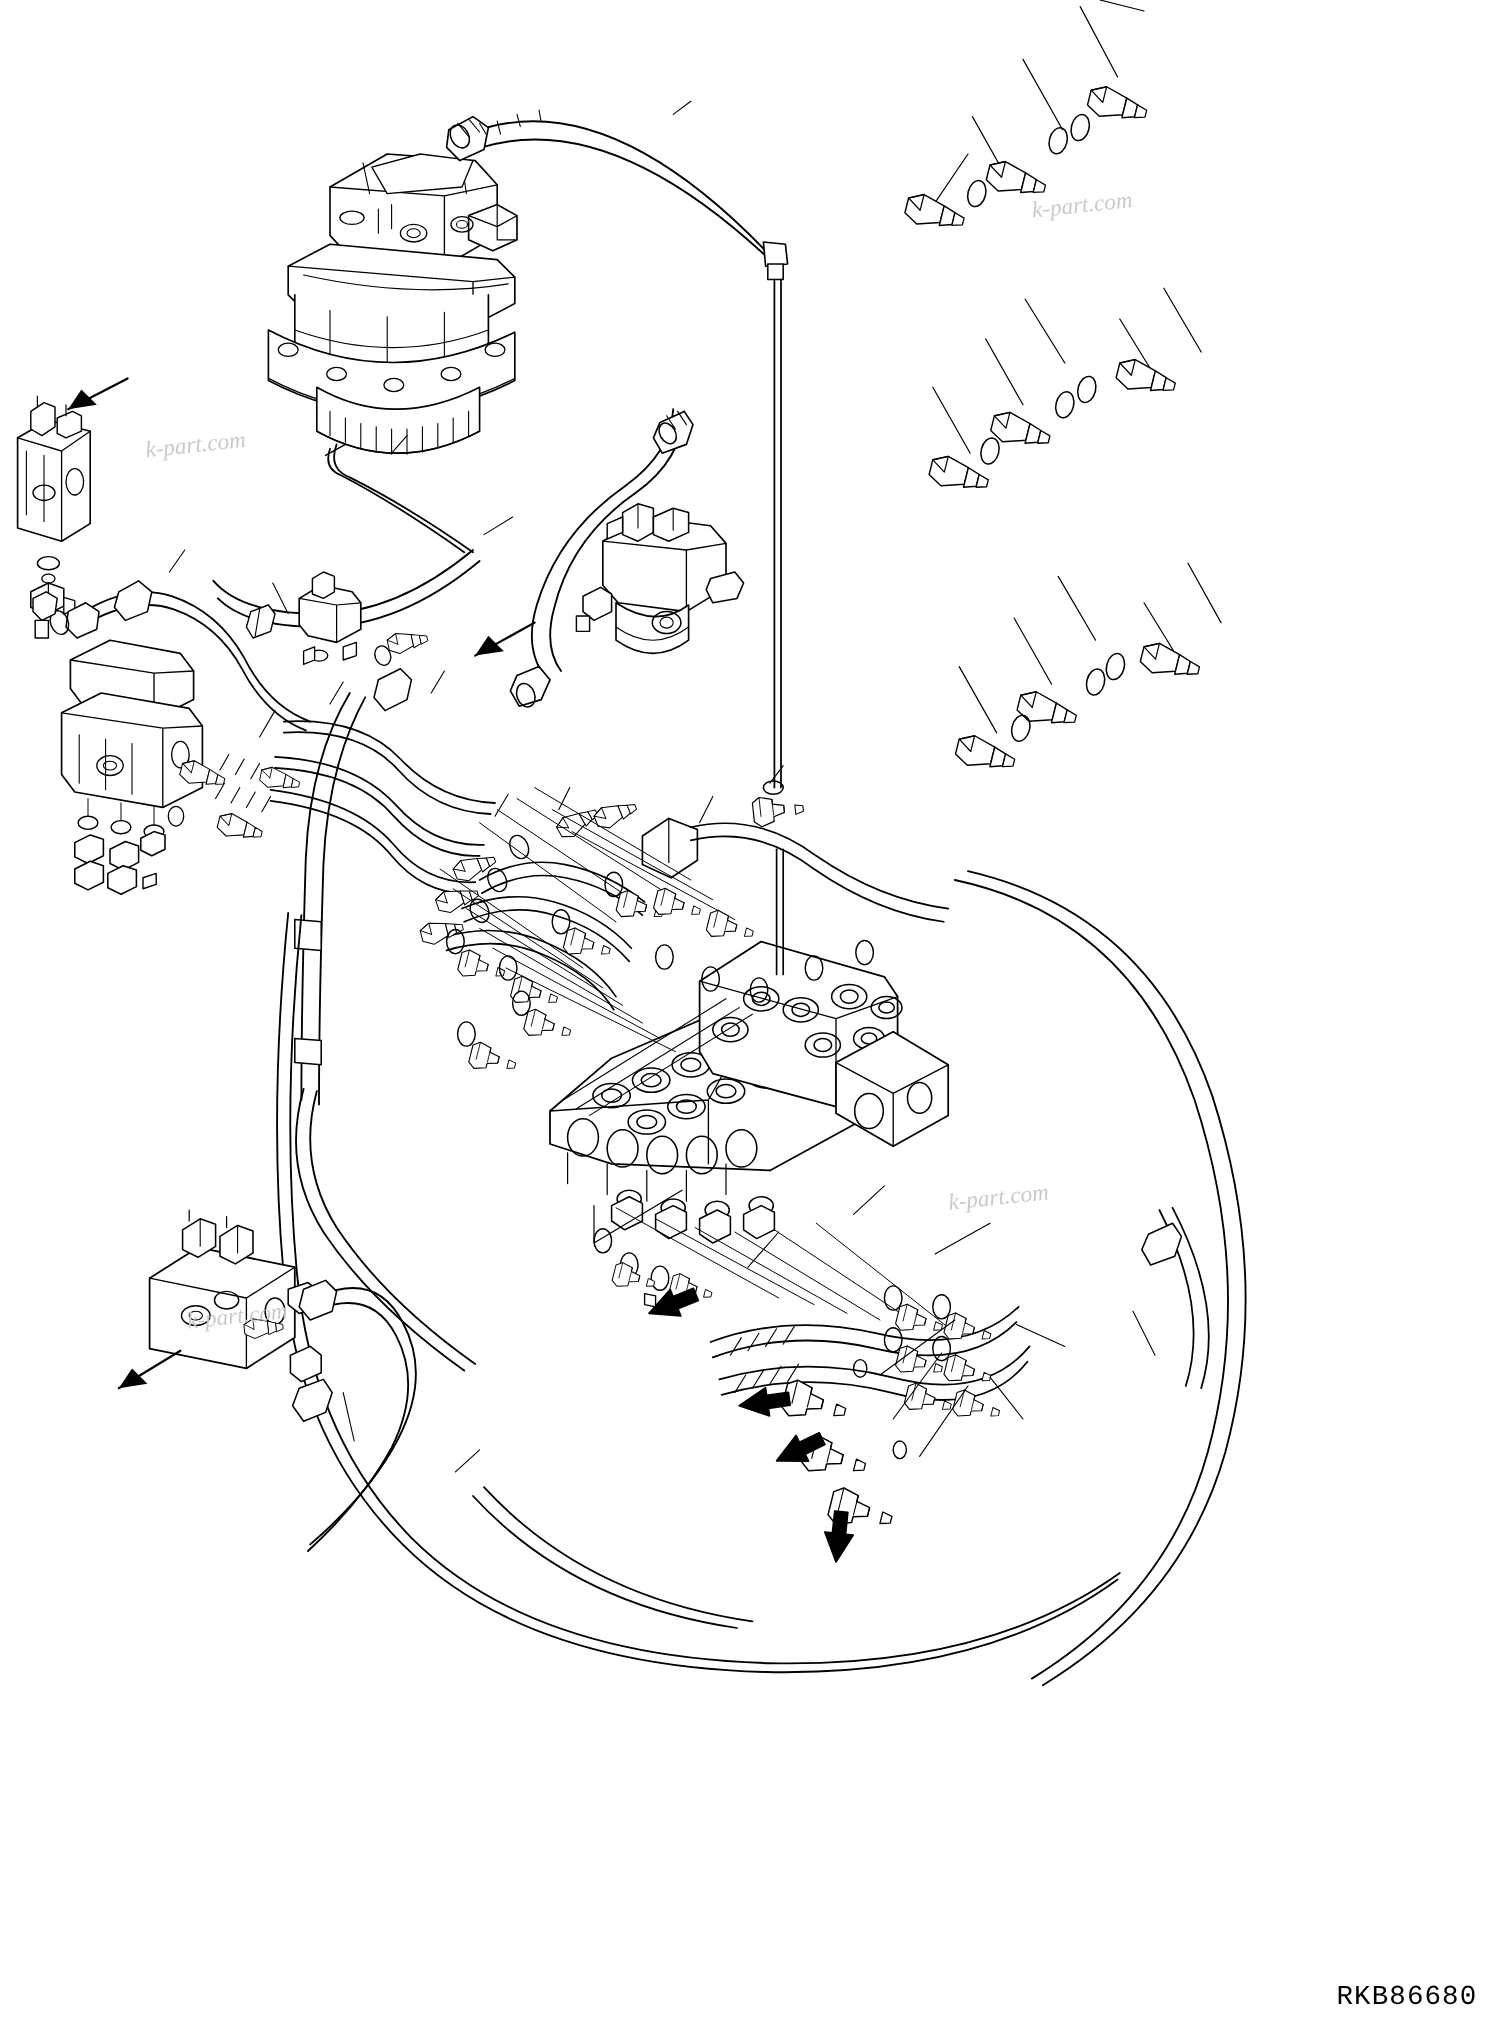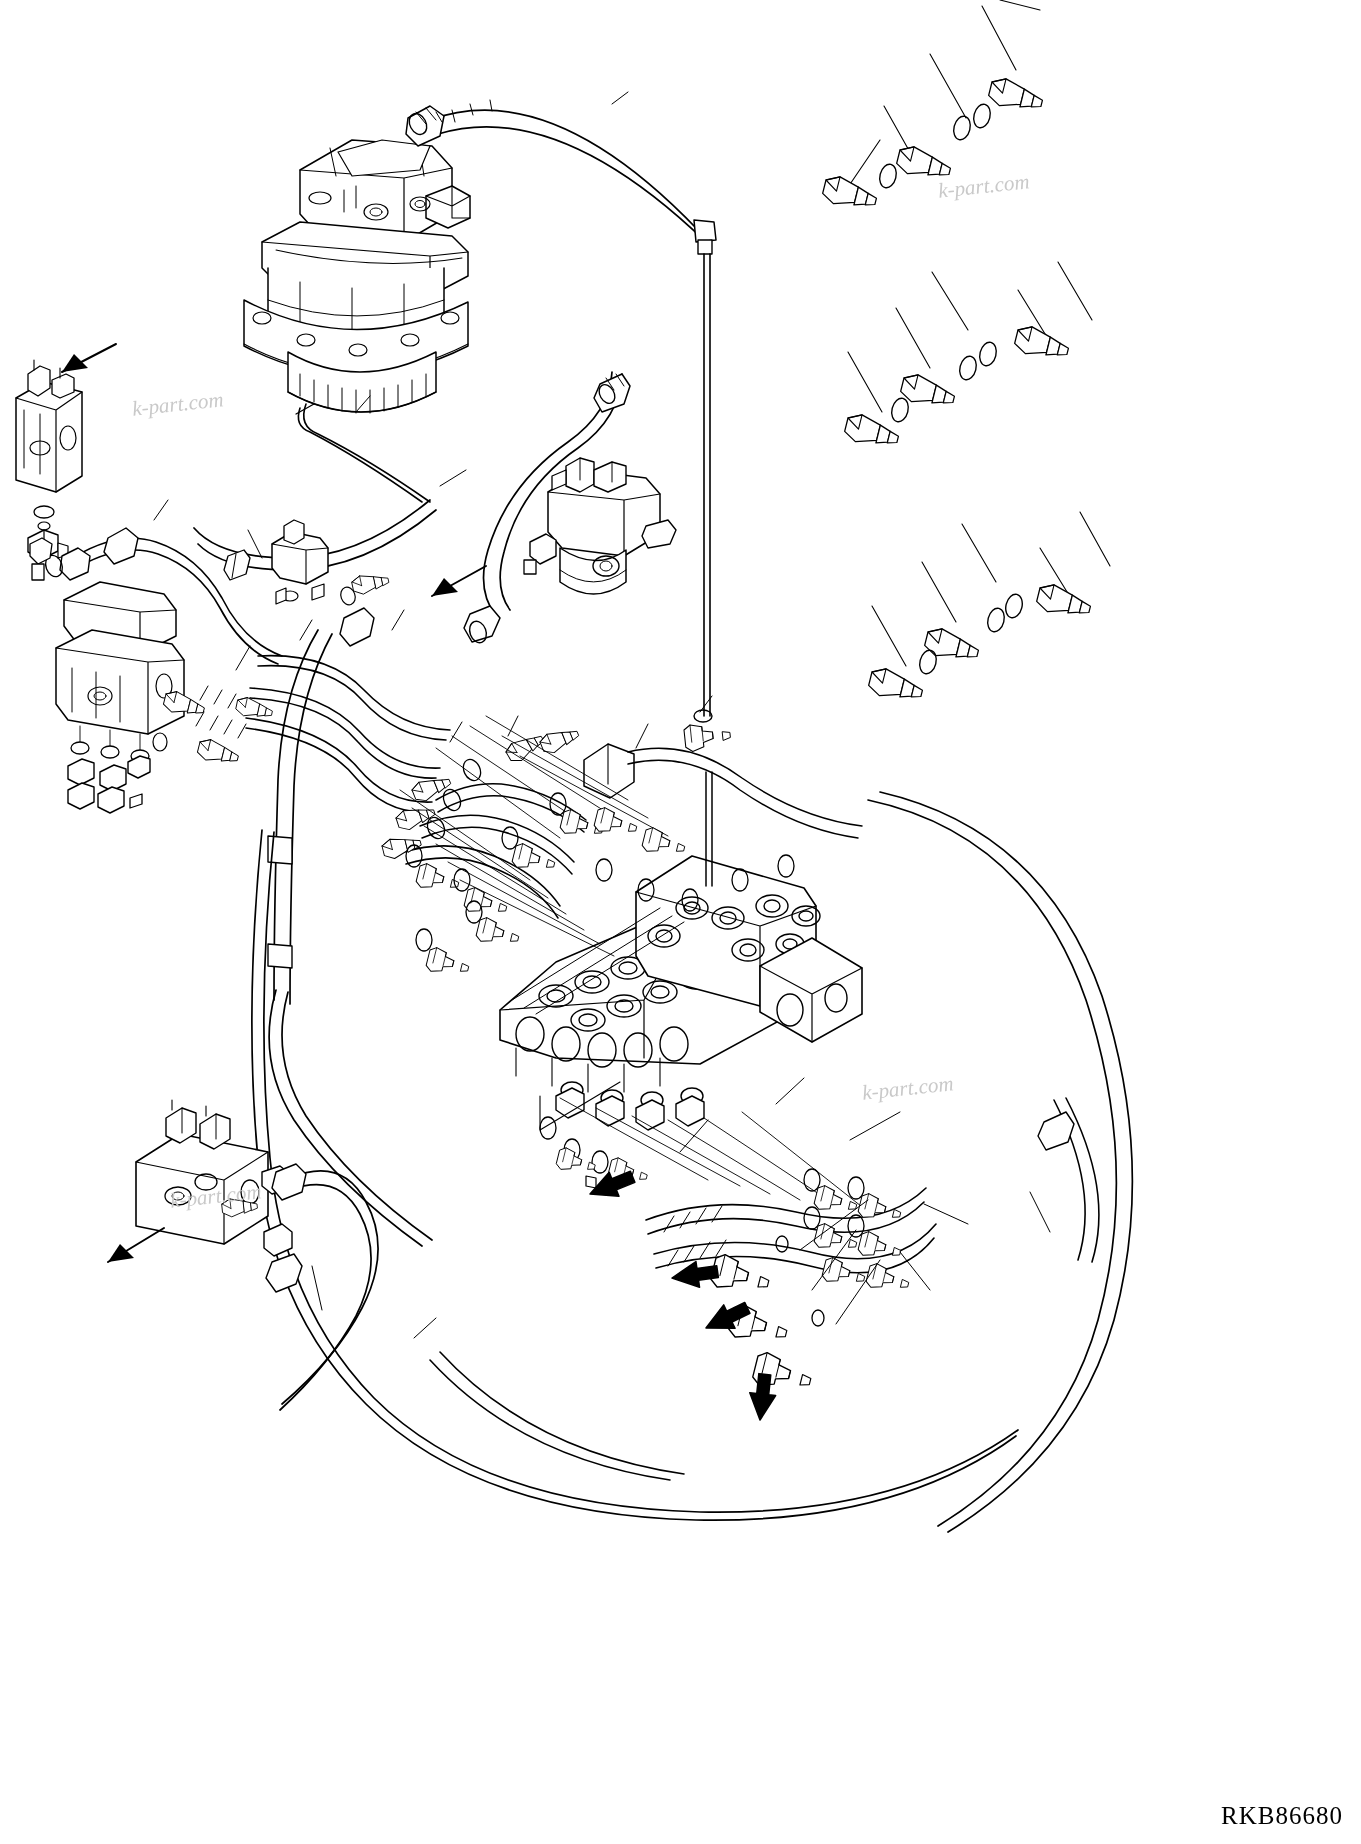--- a/index.html
+++ b/index.html
@@ -3,21 +3,21 @@
 <meta charset="utf-8">
 <style>
   html,body{margin:0;padding:0;background:#ffffff;}
   body{width:1361px;height:1844px;position:relative;overflow:hidden;
        font-family:"Liberation Sans", sans-serif;}
   #sheet{position:absolute;left:0;top:0;width:1361px;height:1844px;background:#fff;}
   #art{position:absolute;left:0;top:0;width:1361px;height:1844px;}
   .wm{position:absolute;color:#c9c9c9;font-size:21px;font-style:italic;
       font-family:"Liberation Serif", serif;white-space:nowrap;user-select:none;}
   #partno{position:absolute;right:18px;bottom:14px;font-size:25px;
-          letter-spacing:1px;color:#000;font-family:Liberation Serif, serif;}
+          letter-spacing:1px;color:#000;font-family:Liberation Mono, monospace;}
 </style>
 </head>
 <body>
 
 <div id="sheet">
 
   <svg id="art" viewBox="0 0 1361 1844" xmlns="http://www.w3.org/2000/svg">
     <defs>
       <g id="hexfit">
         <path d="M0,0 l14,-7 l22,6 l0,17 l-22,7 l-14,-8 z" fill="#fff" stroke="#000" stroke-width="1.4"></path>

